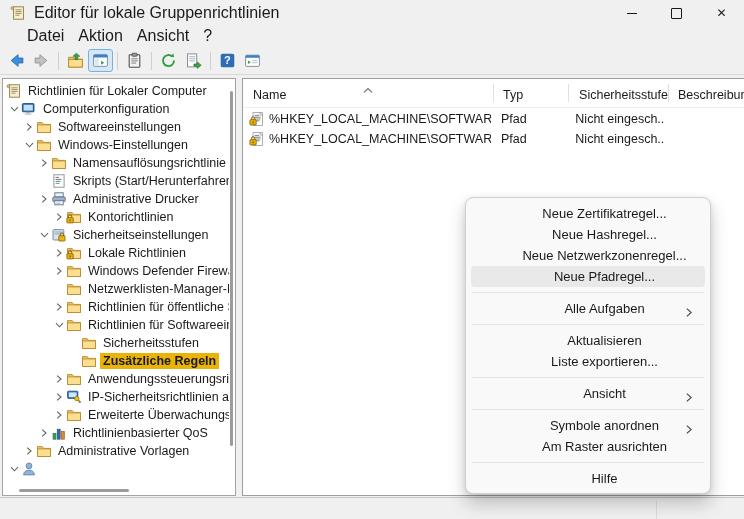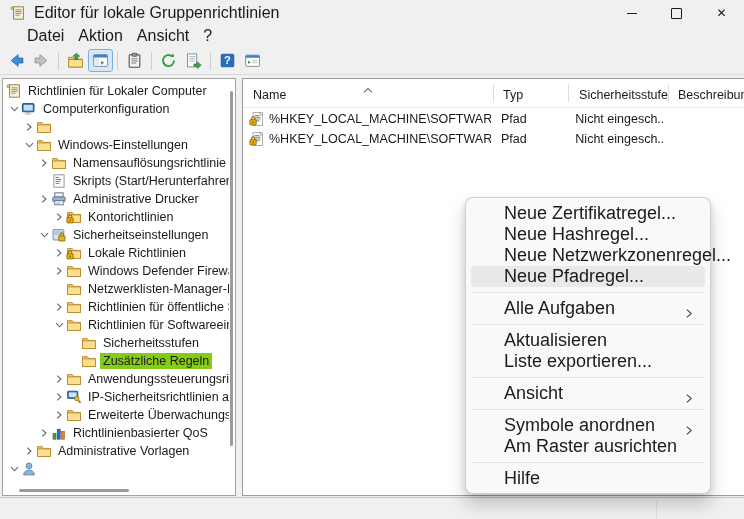--- a/index.html
+++ b/index.html
@@ -26,21 +26,21 @@
   .tbtn.active{background:#d5e8f8;border-color:#7ab0dd;}
   .tbtn svg{width:17px;height:17px;}
   .tsep{width:1px;height:18px;background:#cfcfcf;margin:0 4px;}
   
   .tree-panel{position:absolute;left:2px;top:78px;width:234px;height:418px;background:#fff;border:1px solid #a3a3a3;box-sizing:border-box;overflow:hidden;}
   .tree{position:absolute;top:3px;left:0;right:6px;overflow:hidden;}
   .trow{height:18px;display:flex;align-items:center;white-space:nowrap;font-size:12.5px;}
   .trow .chev{width:14px;height:12px;display:flex;align-items:center;justify-content:center;flex:0 0 14px;}
   .trow .ticon{width:16px;height:16px;flex:0 0 16px;margin-right:3px;display:flex;}
   .trow .tlabel{padding:1px 3px;}
-  .trow .tlabel.sel{background:#84cc16;}
+  .trow .tlabel.sel{background:#eab308;font-weight:bold;}
   .vscroll{position:absolute;right:2px;top:12px;width:3px;height:355px;background:#9b9b9b;border-radius:2px;}
   .hscroll{position:absolute;left:16px;bottom:3px;width:110px;height:3px;background:#9b9b9b;border-radius:2px;}
   .list-panel{position:absolute;left:242px;top:78px;width:502px;height:418px;background:#fff;border:1px solid #9d9d9d;border-right:none;box-sizing:border-box;overflow:hidden;}
   .list-header{position:absolute;top:0;left:0;right:0;height:28px;border-bottom:1px solid #ededed;}
   .hcell{position:absolute;top:0;height:28px;font-size:12.5px;box-sizing:border-box;padding:9px 0 0 10px;white-space:nowrap;overflow:hidden;}
   .hsep{position:absolute;top:5px;height:18px;width:1px;background:#e0e0e0;}
   .sort-arrow{position:absolute;top:1px;}
   .list-rows{position:absolute;top:30px;left:0;right:0;}
   .lrow{height:20px;display:flex;align-items:center;font-size:12.5px;}
   .lcell{white-space:nowrap;overflow:hidden;box-sizing:border-box;display:flex;align-items:center;}
@@ -49,21 +49,21 @@
   
   .statusbar{position:absolute;left:0;right:0;top:497px;height:22px;background:#f0f0f0;border-top:1px solid #c6c6c6;box-sizing:border-box;display:flex;align-items:center;padding-left:8px;font-size:12.5px;}
   .status-divider{position:absolute;left:656px;top:3px;bottom:0;width:1px;background:#dcdcdc;}
   
   .context-menu{
     position:absolute;left:465px;top:197px;width:246px;box-sizing:border-box;
     background:#f9f9f9;border:1px solid #cfcfcf;border-radius:8px;
     box-shadow:0 10px 18px rgba(0,0,0,.20),0 2px 6px rgba(0,0,0,.10);
     padding:5px 0 4px 0;z-index:50;
   }
-  .cmitem{height:21px;line-height:21px;margin:0 5px;padding-left:33px;font-size:18px;border-radius:4px;position:relative;white-space:nowrap;}
+  .cmitem{height:21px;line-height:21px;margin:0 5px;padding-left:33px;font-size:13px;border-radius:4px;position:relative;white-space:nowrap;text-align:center;}
   .cmitem.hl{background:#e9e9e9;}
   .cmitem .subarrow{position:absolute;right:12px;top:5px;}
   .cmsep{height:1px;background:#e3e3e3;margin:5px 6px;}
 </style>
 </head>
 <body>
 
 <div class="titlebar">
   <span class="title-icon" id="app-icon">
       <svg viewBox="0 0 16 16" width="16" height="16">
@@ -213,20 +213,21 @@
           <svg width="10" height="12" viewBox="0 0 10 12">
             <path d="M3.2 2.6L7 6 3.2 9.4" fill="none" stroke="#636363" stroke-width="1.1"></path>
           </svg>
         </span>
         <span class="ticon">
           <svg viewBox="0 0 16 16" width="16" height="16">
             <path d="M1.5 3.6h4.7l1.4 1.8h6.9v8.1H1.5z" fill="#efc56a" stroke="#b98a2a" stroke-width="0.9"></path>
             <path d="M1.5 5.9h13v7.6H1.5z" fill="#fbdf90" stroke="#b98a2a" stroke-width="0.9"></path>
           </svg>
         </span>
+        <span class="tlabel">Softwareeinstellungen</span>
       </div>
       <div class="trow">
         <span style="flex: 0 0 19px;"></span>
         <span class="chev">
           <svg width="11" height="12" viewBox="0 0 11 12">
             <path d="M2 4.2L5.5 7.8 9 4.2" fill="none" stroke="#636363" stroke-width="1.1"></path>
           </svg>
         </span>
         <span class="ticon">
           <svg viewBox="0 0 16 16" width="16" height="16">

